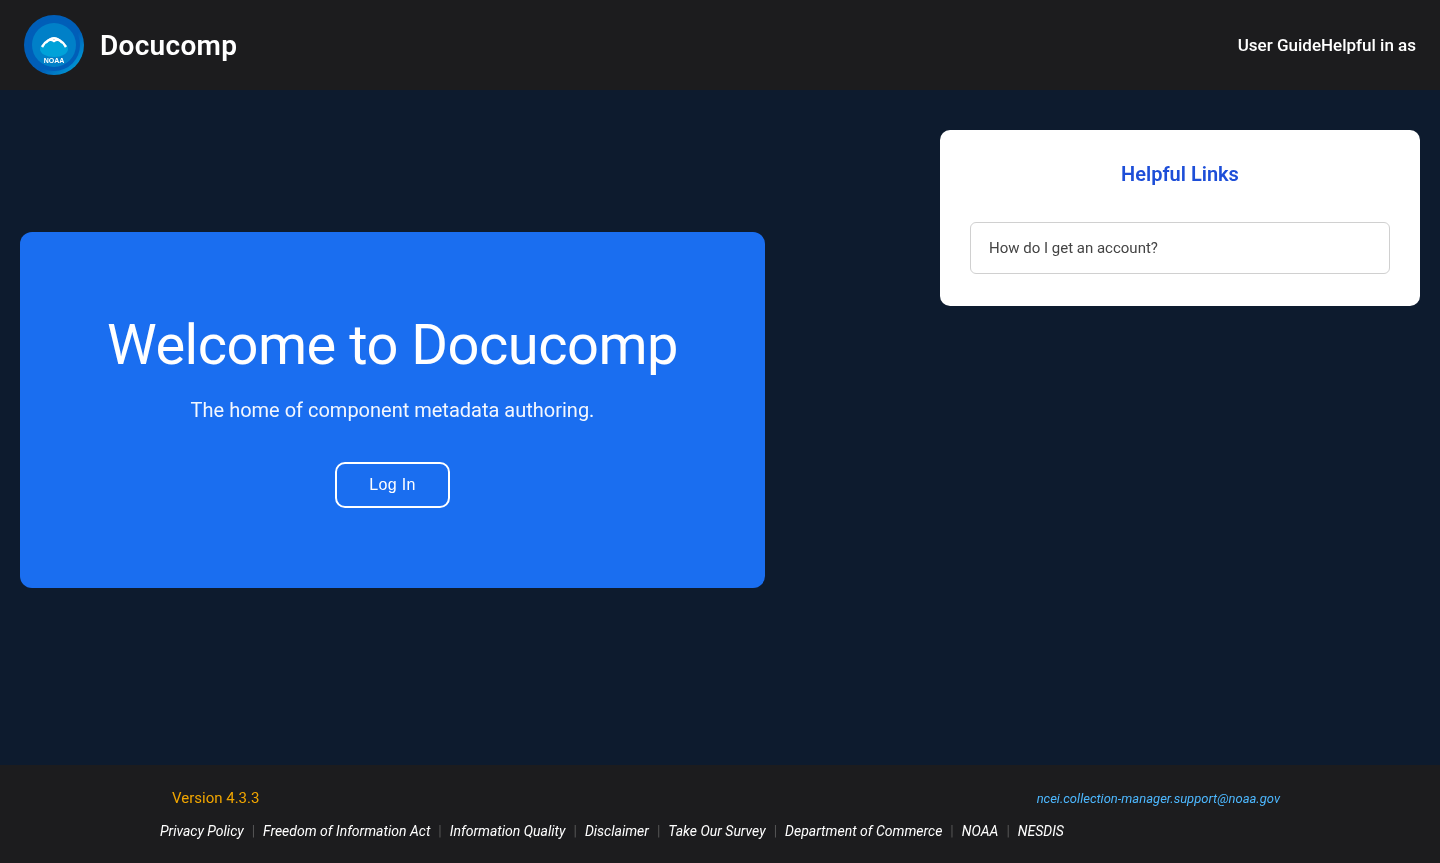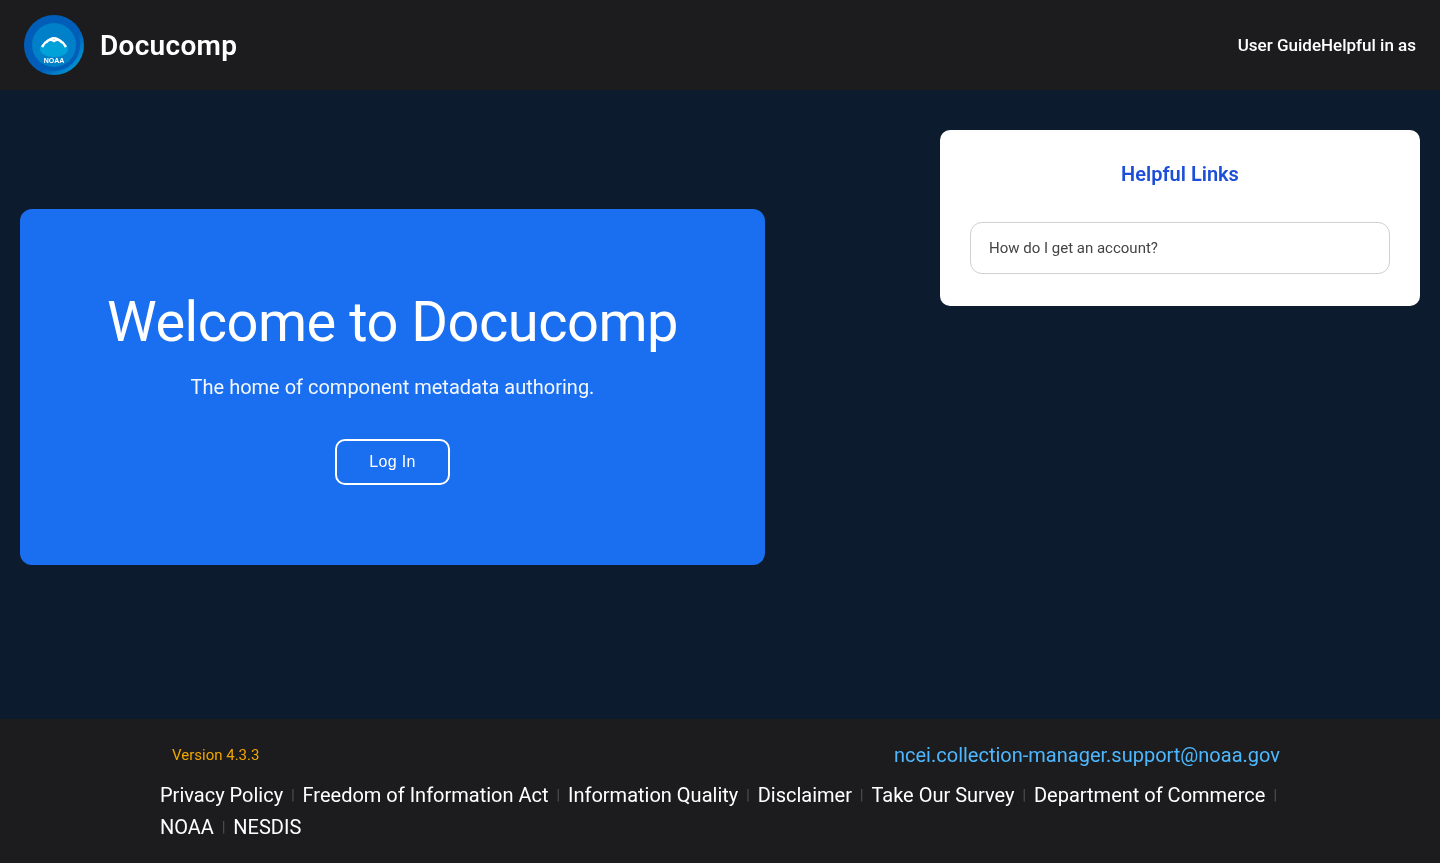--- a/index.html
+++ b/index.html
@@ -151,21 +151,21 @@
     .helpful-links-title {
       color: #1d4ed8;
       font-size: 20px;
       font-weight: 600;
       text-align: center;
       margin-bottom: 36px;
     }
 
     .helpful-links-item {
       border: 1px solid #d0d0d0;
-      border-radius: 12px;
+      border-radius: 6px;
       padding: 16px 18px;
       color: #444444;
       font-size: 15px;
       cursor: pointer;
       background: #ffffff;
     }
 
     
     .footer {
       background-color: #1c1c1e;
@@ -181,38 +181,40 @@
       margin-left: 12px;
     }
 
     .footer-version {
       color: #f0a500;
       font-size: 15px;
     }
 
     .footer-email {
       color: #4db8ff;
-      font-size: 20px;
+      font-size: 13px;
       cursor: pointer;
       text-decoration: none;
+      font-style: italic;
     }
 
     .footer-links {
       display: flex;
       align-items: center;
       gap: 8px;
       flex-wrap: wrap;
     }
 
     .footer-link {
       color: #ffffff;
-      font-size: 20px;
+      font-size: 14px;
       cursor: pointer;
       text-decoration: none;
       white-space: nowrap;
+      font-style: italic;
     }
 
     .footer-divider {
       color: #555555;
       font-size: 14px;
     }
   </style>
 </head>
 <body>
 

